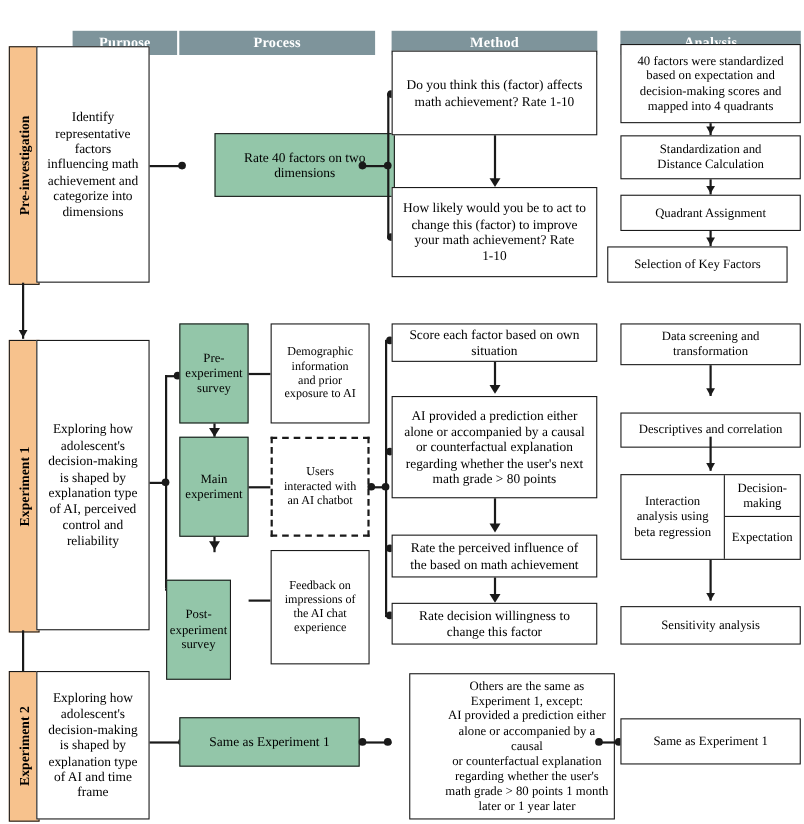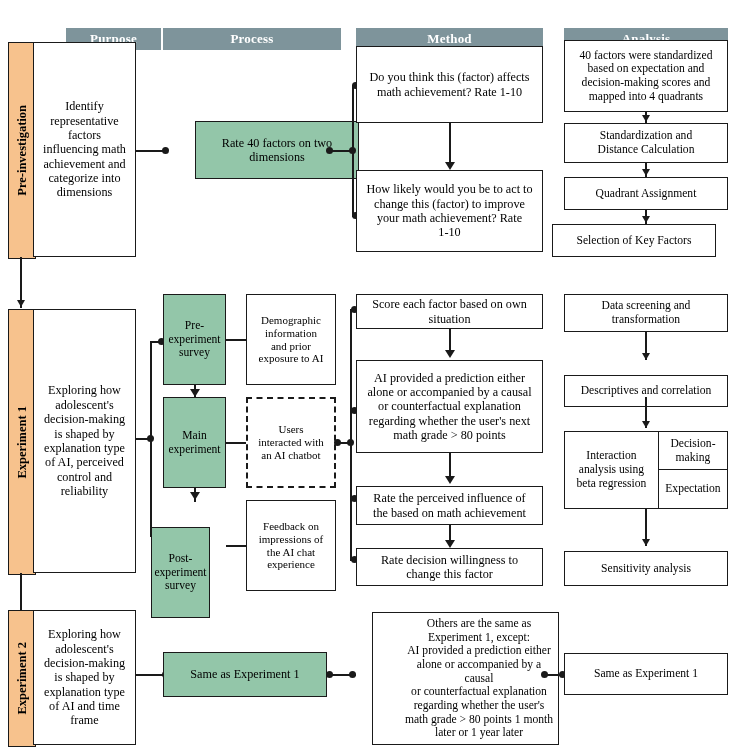--- a/index.html
+++ b/index.html
@@ -256,21 +256,21 @@
   <div class="hline" style="left:226px; top:442px; width:20px;"></div>
   <div class="hline" style="left:226px; top:545px; width:20px;"></div>
 
   <div class="box tiny" style="left:246px; top:294px; width:90px; height:91px;">Demographic
 information
 and prior
 exposure to AI</div>
   <div class="box dashed tiny" style="left:246px; top:397px; width:90px; height:91px;">Users
 interacted with
 an AI chatbot</div>
-  <div class="box tiny" style="left:246px; top:500px; width:90px; height:91px;">Feedback on
+  <div class="box tiny" style="left:246px; top:500px; width:90px; height:104px;">Feedback on
 impressions of
 the AI chat
 experience</div>
 
   <div class="hline" style="left:336px; top:442px; width:14px;"></div>
   <div class="dot" style="left:334px; top:439px;"></div>
   <div class="dot" style="left:347px; top:439px;"></div>
   <div class="vline" style="left:350px; top:309px; height:250px;"></div>
 
   <div class="hline" style="left:350px; top:309px; width:10px;"></div>

